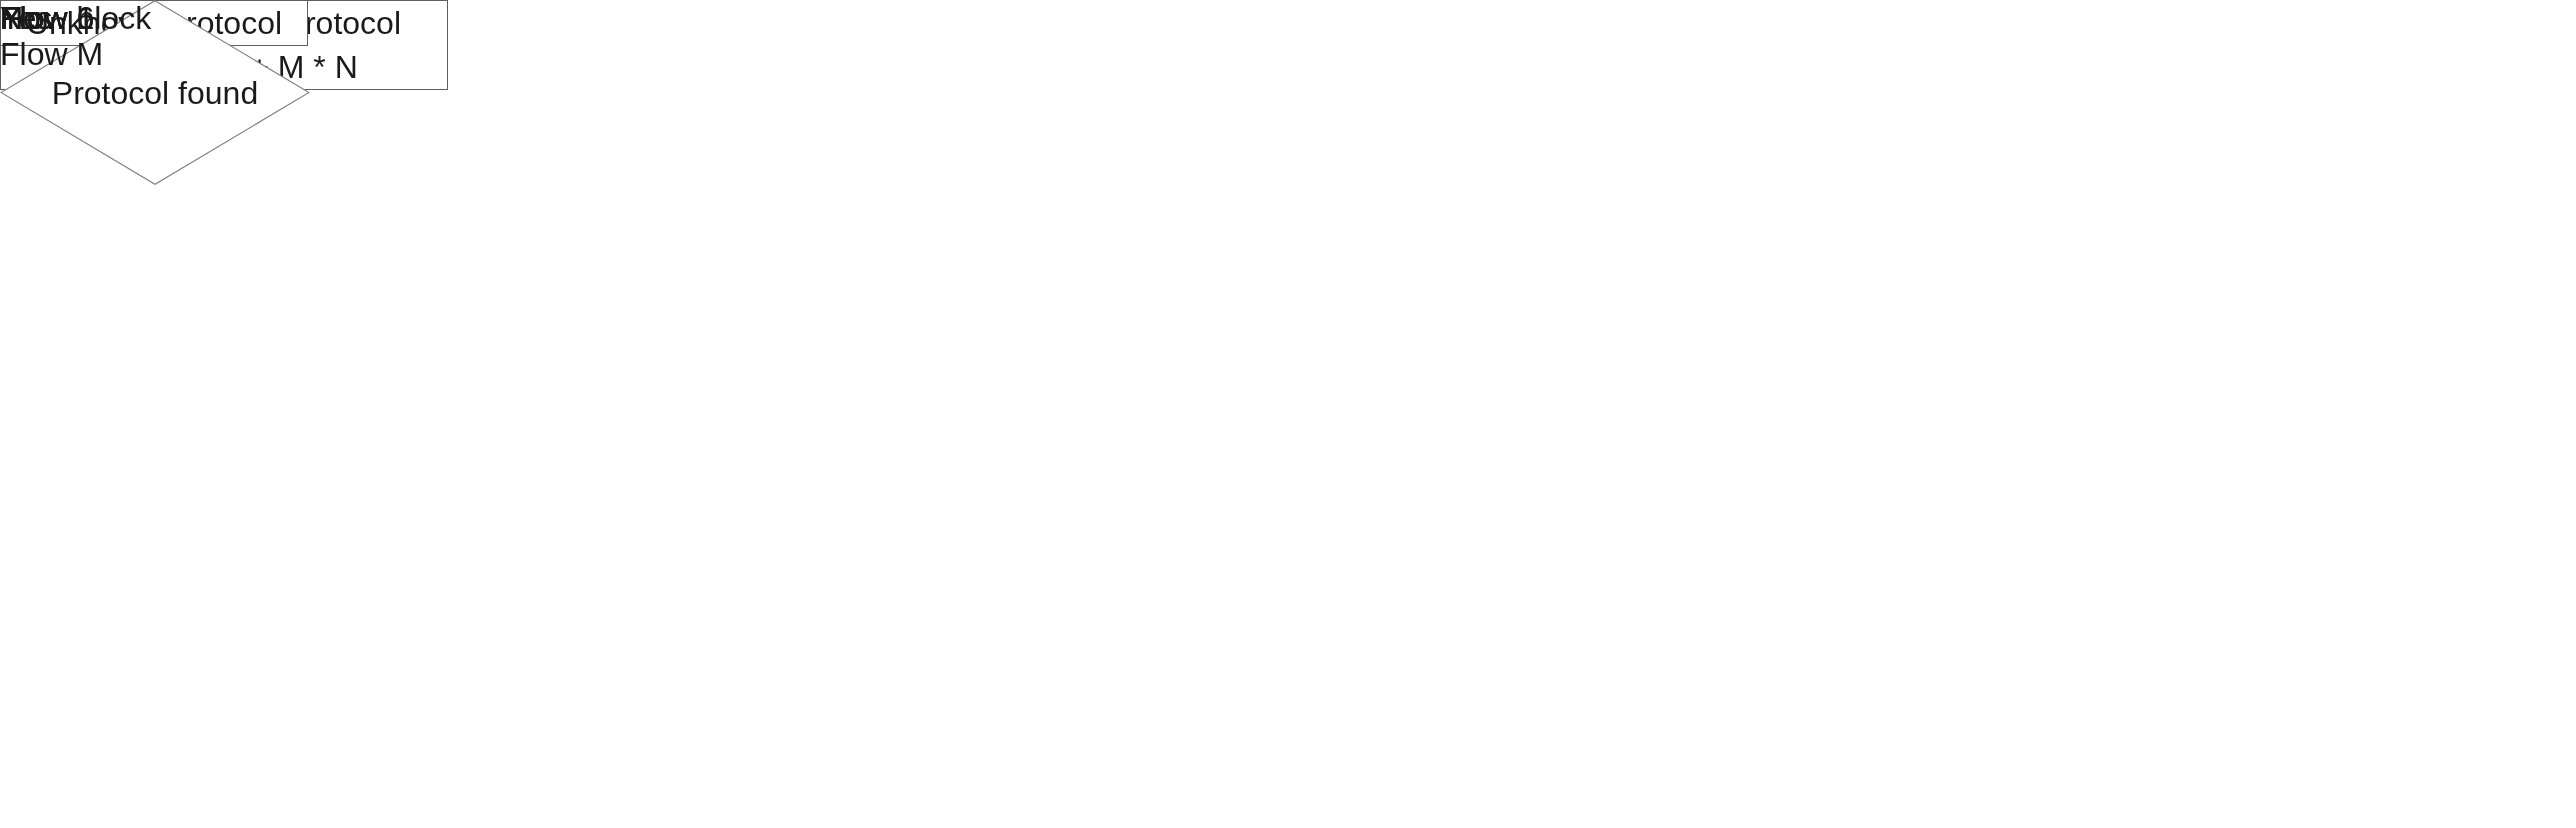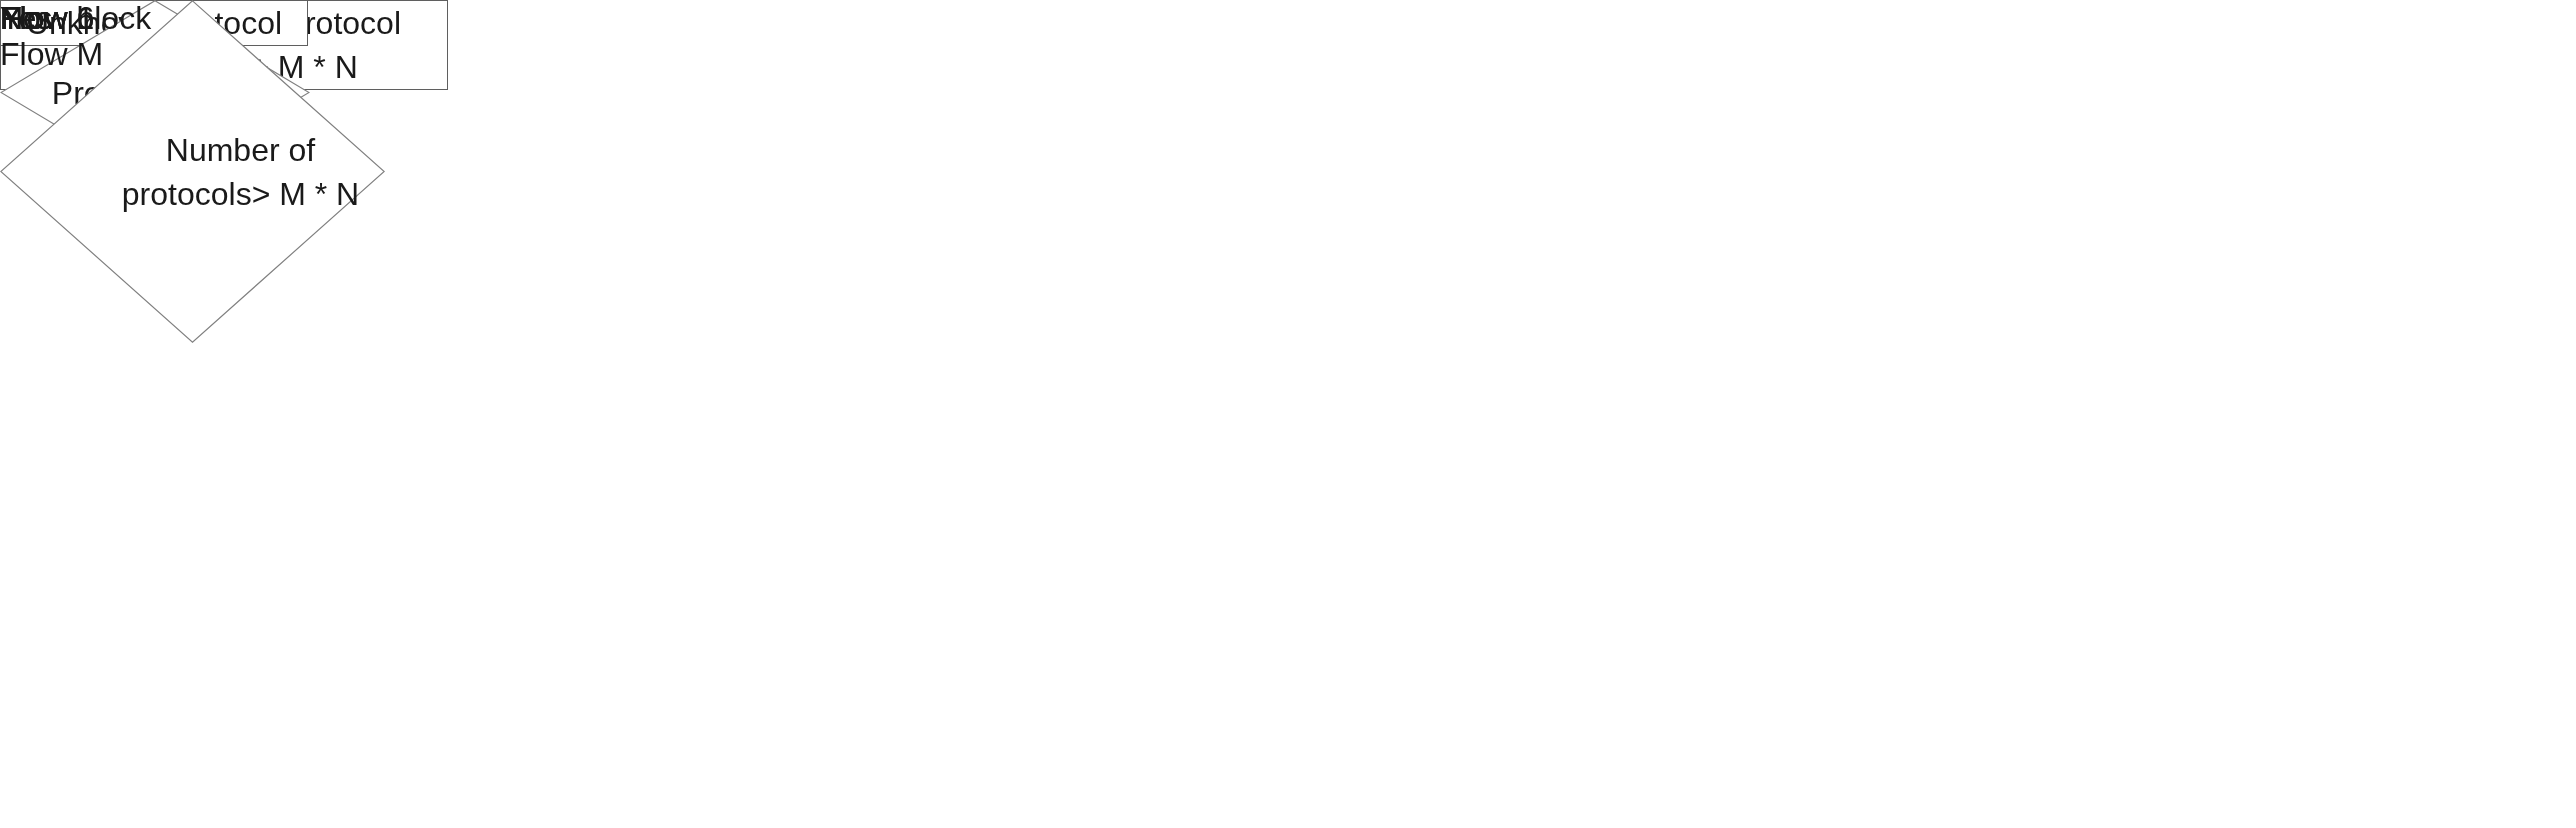--- a/index.html
+++ b/index.html
@@ -131,27 +131,20 @@
     <span style="width:306px">Unknown protocol</span>
   </div>
 
   <div class="diamond-wrap" style="left:1917; top:450; width:390; height:233;">
     <svg width="310" height="185" viewBox="0 0 390 233">
       <polygon points="195,1 389,116.5 195,232 1,116.5" fill="#ffffff" stroke="#808080" stroke-width="1.5"></polygon>
     </svg>
     <div class="diamond-text">Protocol found</div>
   </div>
 
-  <div class="diamond-wrap" style="left:2748; top:352; width:484; height:431;">
-    <svg width="385" height="343" viewBox="0 0 484 431">
-      <polygon points="242,1 483,215.5 242,430 1,215.5" fill="#ffffff" stroke="#808080" stroke-width="1.5"></polygon>
-    </svg>
-    <div class="diamond-text" style="padding:0 48px;">Number of
-protocols&gt; M * N</div>
-  </div>
 
   <div class="lbl" style="left:58;   top:494;">Flow block</div>
   <div class="lbl" style="left:1963; top:3;">Yes</div>
   <div class="lbl" style="left:920;  top:193;">Flow 6</div>
   <div class="lbl" style="left:925;  top:396;">Flow 1</div>
   <div class="lbl" style="left:920;  top:790;margin-top:36px;">Flow M</div>
   <div class="lbl" style="left:2126; top:720;">Yes</div>
   <div class="lbl" style="left:2352; top:486;">No</div>
   <div class="lbl" style="left:2876; top:796;">No</div>
 

